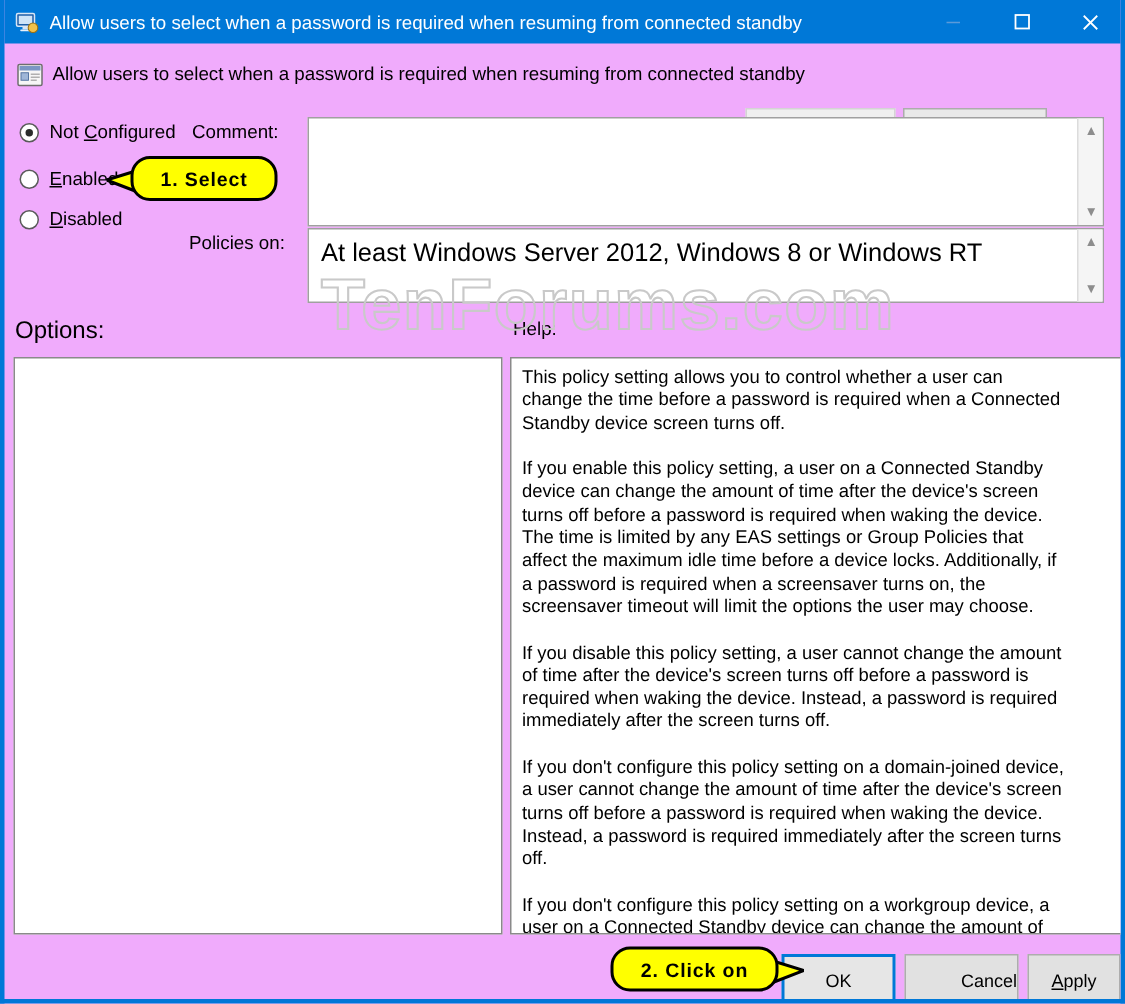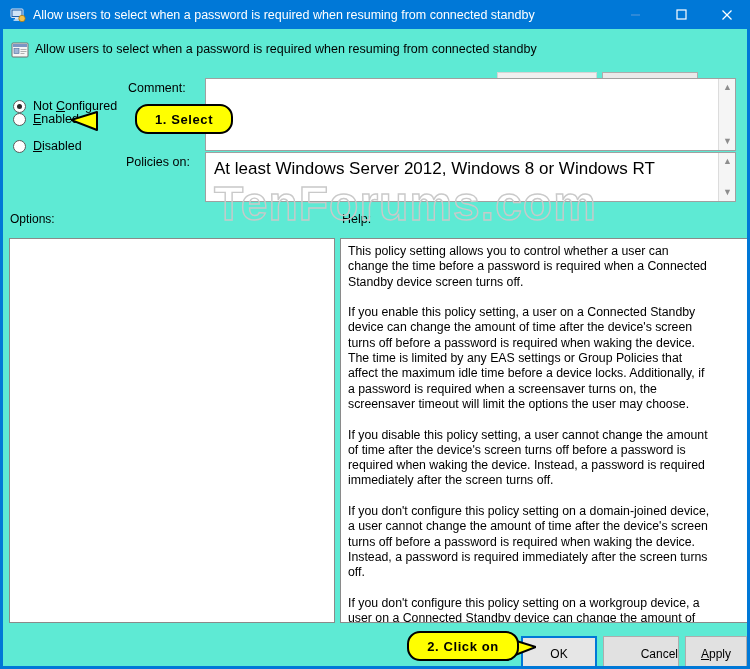--- a/index.html
+++ b/index.html
@@ -18,21 +18,21 @@
 
   
   #window {
     position: relative;
     width: 750px;
     height: 669px;
     box-sizing: border-box;
     border-left: 3px solid #0078d7;
     border-right: 3px solid #0078d7;
     border-bottom: 3px solid #0078d7;
-    background: #5eead4;
+    background: #f0abfc;
     overflow: hidden;
   }
 
   
   #titlebar {
     position: absolute;
     left: -3px;
     top: 0;
     width: 750px;
     height: 29px;
@@ -198,21 +198,21 @@
     line-height: 1;
   }
   .vscroll .arrow.up { top: 1px; }
   .vscroll .arrow.down { bottom: 1px; }
 
   
   #options-label {
     position: absolute;
     left: 7px;
     top: 212px;
-    font-size: 12px;
+    font-size: 16px;
     text-align: right;
   }
   #help-label {
     position: absolute;
     left: 339px;
     top: 212px;
     font-size: 12.5px;
   }
   #options-panel {
     position: absolute;
@@ -280,21 +280,21 @@
     font-weight: bold;
     font-size: 13px;
     letter-spacing: 0.6px;
     color: #000;
     display: flex;
     align-items: center;
     justify-content: center;
     box-sizing: border-box;
     z-index: 40;
   }
-  #callout-select { left: 84px; top: 104px; width: 98px; height: 30px; margin-left: 48px; }
+  #callout-select { left: 84px; top: 104px; width: 98px; height: 30px; }
   #callout-click  { left: 404px; top: 631px; width: 112px; height: 30px; text-align: center; }
   .callout-tail {
     position: absolute;
     z-index: 39;
   }
 
   
   #watermark {
     position: absolute;
     left: 211px;
@@ -358,21 +358,21 @@
     <span id="policy-title">Allow users to select when a password is required when resuming from connected standby</span>
 
     <div class="navbtn" id="prev-setting">
       <span><span class="acc">P</span>revious Setting</span>
     </div>
     <div class="navbtn" id="next-setting">
       <span><span class="acc">N</span>ext Setting</span>
     </div>
   </div>
 
-  <div class="radio-row" style="top:98px;">
+  <div class="radio-row" style="top:80px;">
     <span class="radio-dot checked"></span>
     <span class="radio-label">Not <span class="acc">C</span>onfigured</span>
   </div>
   <div class="radio-row" style="top:111px;">
     <span class="radio-dot"></span>
     <span class="radio-label"><span class="acc">E</span>nabled</span>
   </div>
   <div class="radio-row" style="top:138px;">
     <span class="radio-dot"></span>
     <span class="radio-label"><span class="acc">D</span>isabled</span>

